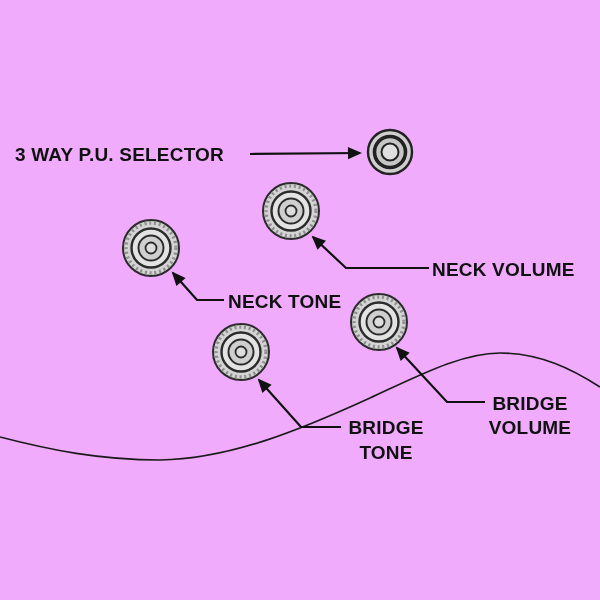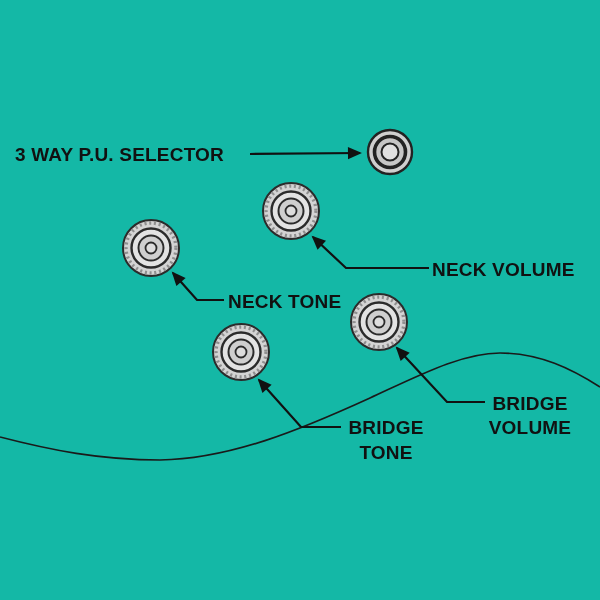--- a/index.html
+++ b/index.html
@@ -3,21 +3,21 @@
 <meta charset="utf-8">
 <style>
   html, body {
     margin: 0;
     padding: 0;
     background: #ffffff;
   }
   .stage {
     width: 600px;
     height: 600px;
-    background: #14b8a6;
+    background: #f0abfc;
     position: relative;
     overflow: hidden;
     font-family: "Liberation Sans", "DejaVu Sans", sans-serif;
   }
   svg { display: block; }
   .label-text {
     font-family: "Liberation Sans", "DejaVu Sans", sans-serif;
     font-weight: bold;
     font-size: 19px;
     fill: #111111;

